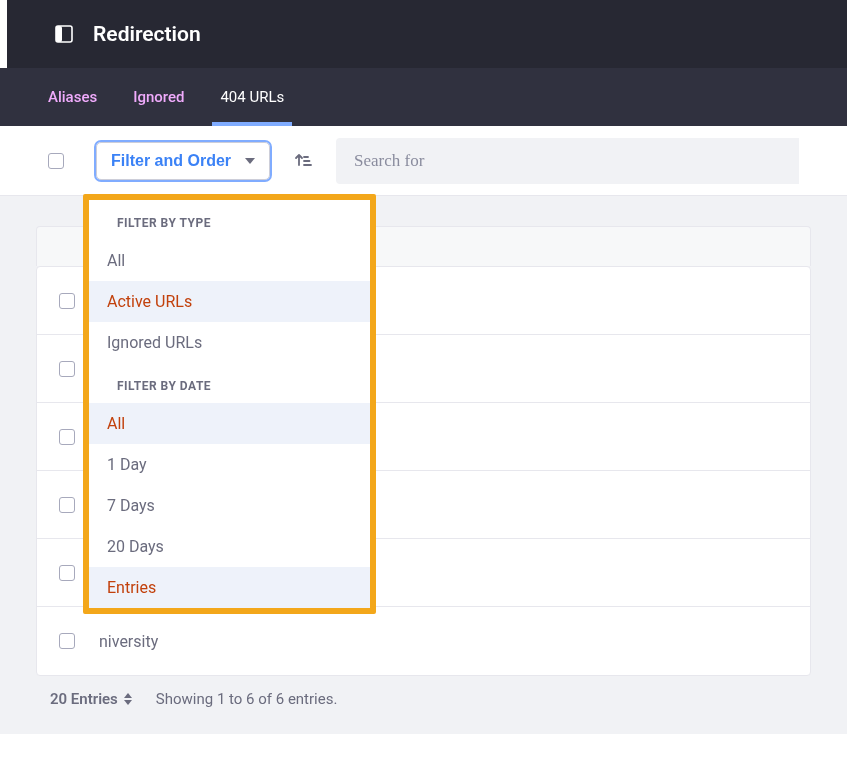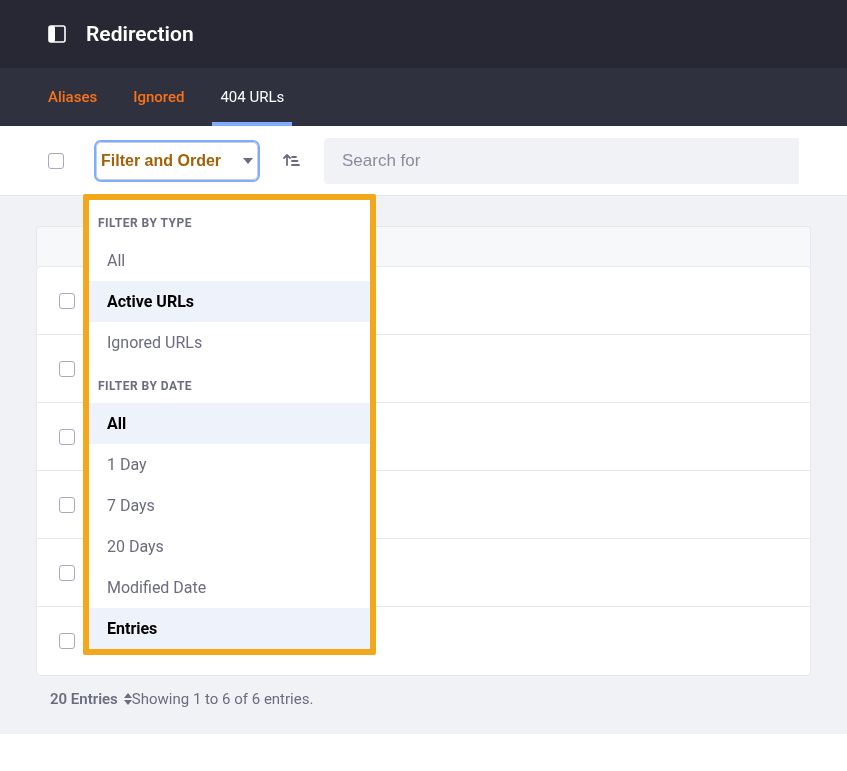--- a/index.html
+++ b/index.html
@@ -10,41 +10,42 @@
       width: 847px;
       height: 771px;
       overflow: hidden;
     }
     .header-bar {
       background: #272833;
       height: 68px;
       display: flex;
       align-items: center;
       padding: 0 48px;
+      margin-left: 7px;
     }
     .header-icon {
       width: 18px;
       height: 18px;
       margin-right: 20px;
     }
     .header-title {
       color: #fff;
       font-size: 21px;
       font-weight: 600;
     }
     .tabs-bar {
       background: #30313f;
       height: 58px;
       display: flex;
       align-items: center;
       padding: 0 48px;
       gap: 36px;
     }
     .tab {
-      color: #f97316;
+      color: #f0abfc;
       font-size: 15px;
       font-weight: 500;
       cursor: pointer;
       height: 100%;
       display: flex;
       align-items: center;
       position: relative;
     }
     .tab.active {
       color: #fff;
@@ -72,28 +73,28 @@
       width: 16px;
       height: 16px;
       border: 1px solid #a7a9bc;
       border-radius: 3px;
       cursor: pointer;
       margin-right: 18px;
     }
     .filter-btn {
       display: flex;
       align-items: center;
-      gap: 22px;
+      gap: 14px;
       background: #fff;
       border: 1px solid #cdced9;
       border-radius: 5px;
-      padding: 9px 4px;
+      padding: 9px 14px;
       font-size: 16px;
       font-weight: 600;
-      color: #a16207;
+      color: #3b82f6;
       cursor: pointer;
       outline: 2px solid #80acff;
       outline-offset: 0px;
     }
     .caret-down {
       width: 0; height: 0;
       border-left: 5px solid transparent;
       border-right: 5px solid transparent;
       border-top: 6px solid #6b6c7e;
     }
@@ -107,20 +108,21 @@
     }
     .search-input {
       flex: 1;
       height: 46px;
       border: none;
       background: #f1f2f5;
       border-radius: 4px 0 0 4px;
       padding: 0 18px;
       font-size: 17px;
       color: #272833;
+      font-family: Liberation Serif, serif;
     }
     .search-input::placeholder { color: #8a8c9e; }
     .content-area {
       background: #f1f2f5;
       padding: 30px 36px 12px 36px;
       position: relative;
     }
     .table {
       background: #fff;
       border: 1px solid #e7e7ed;
@@ -149,20 +151,21 @@
       border-radius: 3px;
       cursor: pointer;
     }
     .row-label {
       color: #6b6c7e;
       font-size: 16px;
     }
     .pager {
       display: flex;
       align-items: center;
+      gap: 24px;
       height: 46px;
       padding: 0 14px;
       color: #6b6c7e;
       font-size: 15px;
     }
     .entries-btn {
       display: flex;
       align-items: center;
       gap: 6px;
       font-weight: 600;
@@ -184,32 +187,32 @@
       background: #fff;
       border: 6px solid #f3a71a;
       border-radius: 2px;
       z-index: 50;
     }
     .dd-section-label {
       font-size: 12px;
       font-weight: 700;
       letter-spacing: 0.5px;
       color: #6b6c7e;
-      padding: 16px 9px 10px;
+      padding: 16px 28px 10px;
     }
     .dd-item {
       font-size: 16px;
       color: #6b6c7e;
       padding: 11px 18px;
       cursor: pointer;
     }
     .dd-item.selected {
       background: #eef2fa;
-      color: #000000;
-      font-weight: 700;
+      color: #c2410c;
+      font-weight: 400;
     }
   </style>
 </head>
 <body>
 
 <div class="header-bar">
   <span class="header-icon">
     <svg viewBox="0 0 18 18" width="18" height="18">
         <rect x="1" y="1" width="16" height="16" rx="2" fill="none" stroke="#fff" stroke-width="1.6"></rect>
         <rect x="1" y="1" width="6" height="16" rx="2" fill="#fff"></rect>
@@ -286,15 +289,14 @@
   <div class="dd-item">All</div>
   <div class="dd-item selected">Active URLs</div>
   <div class="dd-item">Ignored URLs</div>
 
   <div class="dd-section-label">FILTER BY DATE</div>
   <div class="dd-item selected">All</div>
   <div class="dd-item">1 Day</div>
   <div class="dd-item">7 Days</div>
   <div class="dd-item">20 Days</div>
 
-  <div class="dd-item">Modified Date</div>
   <div class="dd-item selected">Entries</div>
 </div>
 
 </body></html>

